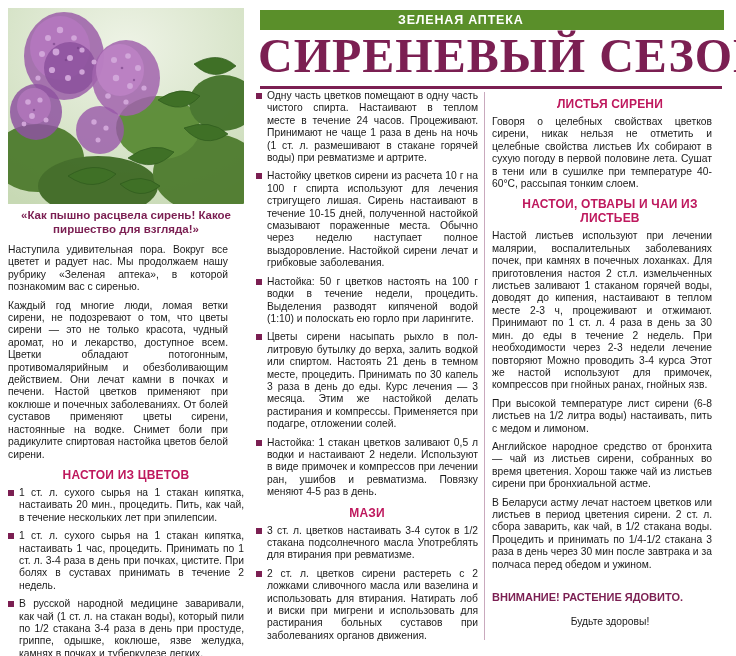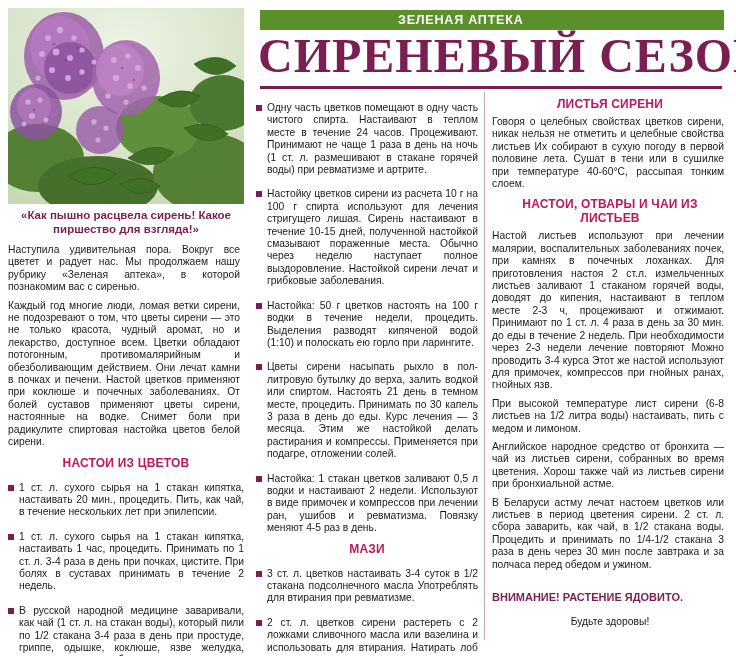--- a/index.html
+++ b/index.html
@@ -53,36 +53,36 @@
     font-weight:bold;
     font-size:11.5px;
     line-height:14px;
     text-align:center;
     margin:2px 0 8px 0;
   }
   .p{
     font-size:10.3px;
     line-height:12.4px;
     text-align:justify;
-    margin:0 4px 6px 0;
+    margin:0 16px 6px 0;
   }
   .sec-head{
     color:#be185d;
     font-weight:bold;
     font-size:12px;
     text-align:center;
     margin:7px 0 5px 0;
     letter-spacing:.2px;
   }
   .bullet{
     position:relative;
     font-size:10.3px;
     line-height:12.4px;
     text-align:justify;
-    margin:12px 0 6px 0;
+    margin:0 0 6px 0;
     padding-left:11px;
   }
   .bullet:before{
     content:"";
     position:absolute;left:0;top:3px;
     width:6px;height:6px;background:#7b1f52;
   }
 
   
   .col-mid{

